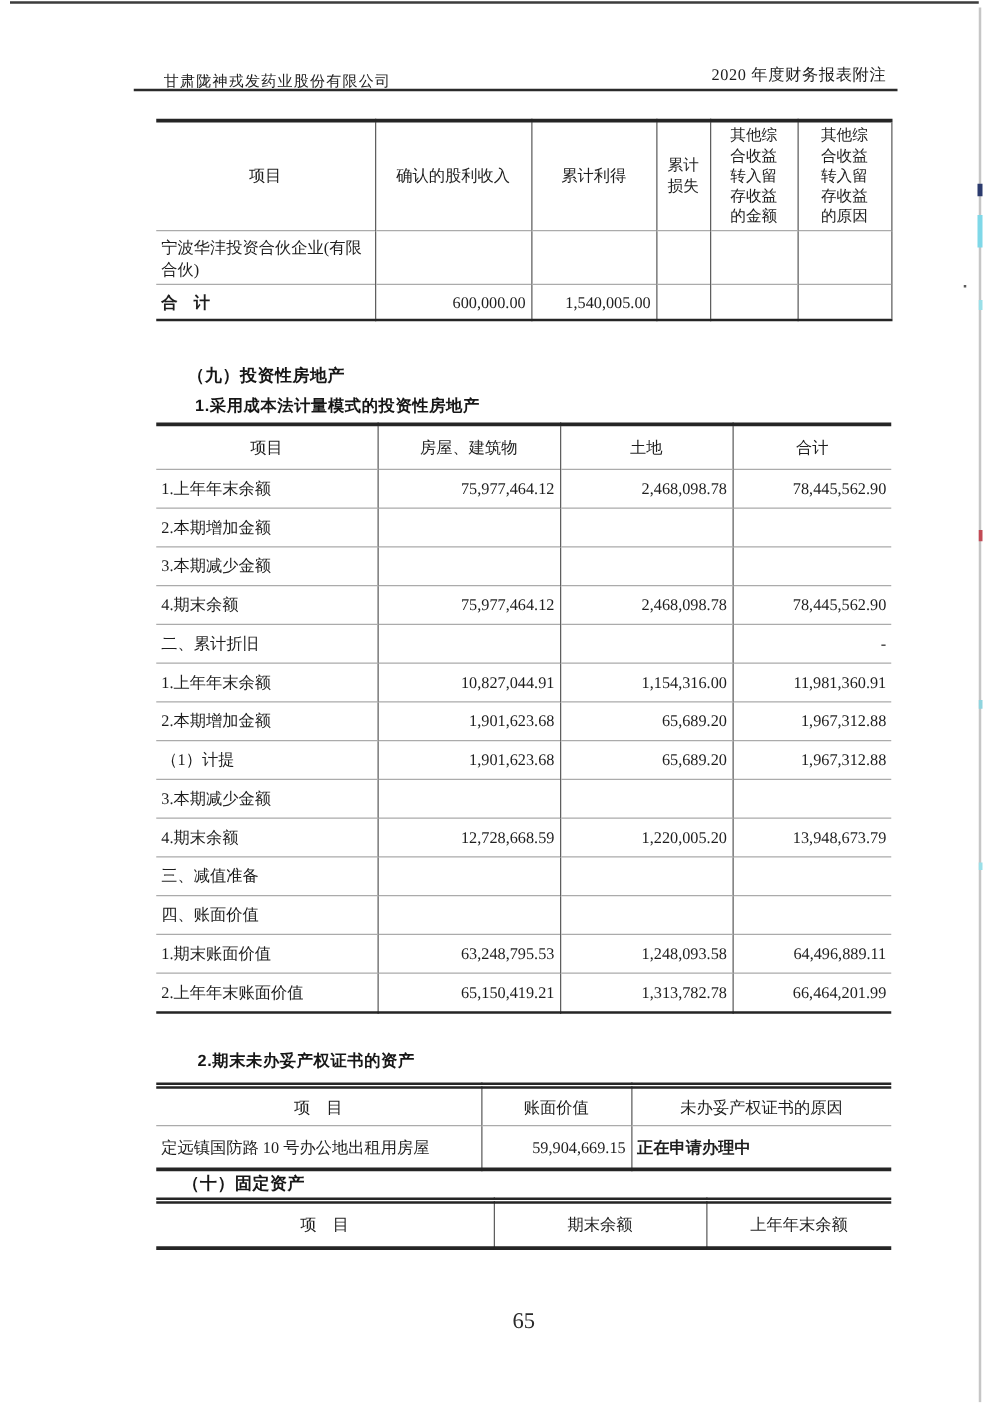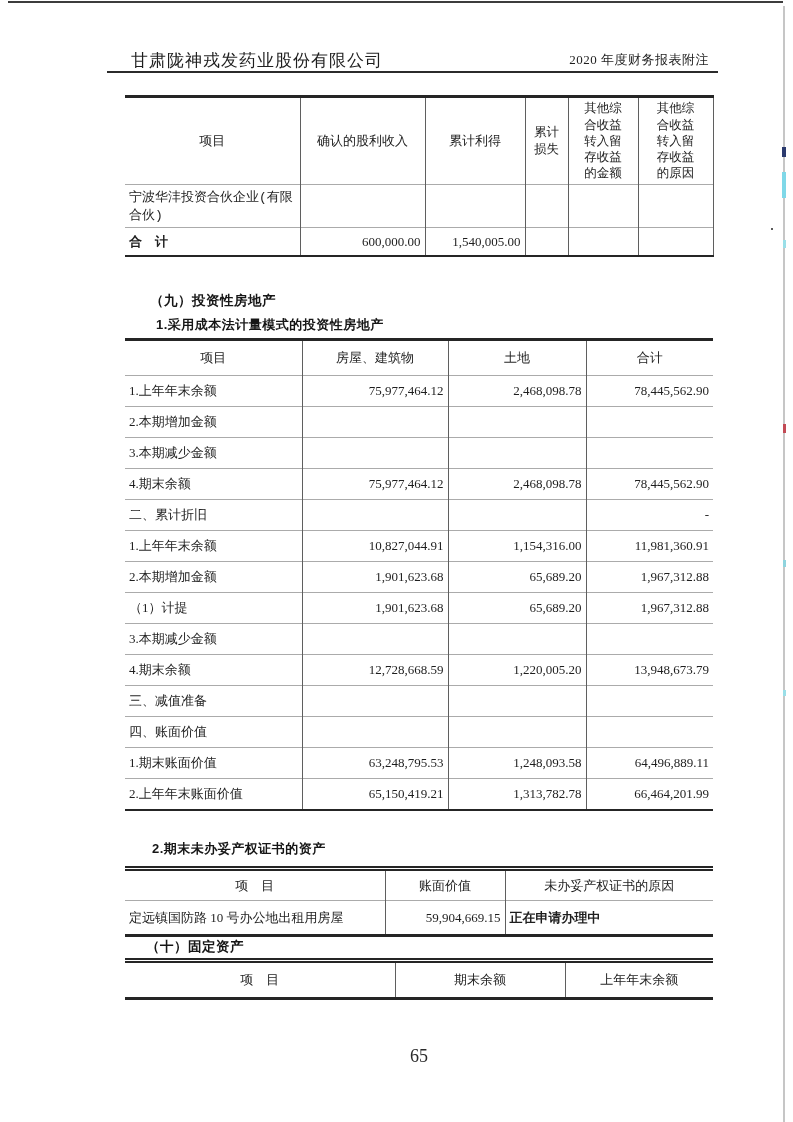--- a/index.html
+++ b/index.html
@@ -14,50 +14,50 @@
   .speck { position:absolute; }
   .sp-navy { left:782px; top:147px; width:4px; height:10px; background:#2b3a6e; }
   .sp-cyan1{ left:782px; top:172px; width:4px; height:26px; background:#7fd8e8; }
   .sp-cyan2{ left:783px; top:240px; width:3px; height:8px;  background:#9adfe8; }
   .sp-red  { left:783px; top:424px; width:3px; height:9px;  background:#c24a55; }
   .sp-cyan3{ left:783px; top:560px; width:3px; height:7px;  background:#8fd4de; }
   .sp-cyan4{ left:783px; top:690px; width:3px; height:6px;  background:#9adfe8; }
   .sp-dot  { left:771px; top:228px; width:2px; height:2px;  background:#5a5a5a; }
 
   
-  .hdr-left  { position:absolute; left:131px; top:49px; font-size:17px; letter-spacing:1px;text-align:center; }
+  .hdr-left  { position:absolute; left:131px; top:57px; font-size:12px; letter-spacing:1px;text-align:center; }
   .hdr-right { position:absolute; right:84px; top:51px; font-size:13px; letter-spacing:0.5px; }
   .hdr-rule  { position:absolute; left:107px; top:71px; width:611px; height:2px; background:#2b2b2b; }
 
   
   .h-sec { position:absolute; font-family:"Liberation Sans","DejaVu Sans",sans-serif;
            font-weight:bold; color:#161616; letter-spacing:0.5px; }
   .h9   { left:150px; top:292px; font-size:13.5px; }
   .sub1 { left:156px; top:316px; font-size:13px; }
-  .sub2 { left:152px; top:840px; font-size:13px; }
+  .sub2 { left:158px; top:840px; font-size:13px; }
   .h10  { left:146px; top:938px; font-size:13.5px; }
 
   
   table.tbl { position:absolute; left:125px; width:588px; border-collapse:collapse; table-layout:fixed; }
   table.tbl td { border-left:1px solid #5f5f5f; border-top:1px solid #ababab;
                  padding:0 4px; font-size:13px; color:#1e1e1e; vertical-align:middle; overflow:hidden; }
   table.tbl td:first-child { border-left:none; }
   table.tbl tr:first-child td { border-top:none; }
   .thead td { text-align:center; }
   .lbl { text-align:left; padding-left:7px; }
   .num { text-align:right; padding-right:9px; }
   .ctr { text-align:left;font-weight:bold; }
   .ind { padding-left:14px; }
 
   
   .t1 { top:95px; border-top:3px solid #252525; border-bottom:2px solid #252525; }
   .t1 td:first-child { border-left:1px solid #5f5f5f; }
   .t1 td:last-child  { border-right:1px solid #5f5f5f; }
   .t1 .thead td { height:86px; }
-  .t1 .r0 td { height:40px;font-family:Liberation Mono, monospace; }
+  .t1 .r0 td { height:40px; }
   .t1 .r td  { height:27px; }
   .t1 .r0 .lbl { line-height:1.35; padding-top:2px; }
   .w2 { display:inline-block; width:2em; font-size:12.5px; line-height:1.35;font-family:Liberation Serif, serif; }
   .w3 { display:inline-block; width:3em; font-size:12.5px; line-height:1.3; text-align:left; }
 
   
   .t2 { top:338px; border-top:3px solid #252525; border-bottom:2px solid #252525; }
   .t2 .thead td { height:34px; }
   .t2 .r td { height:30px; }
 

